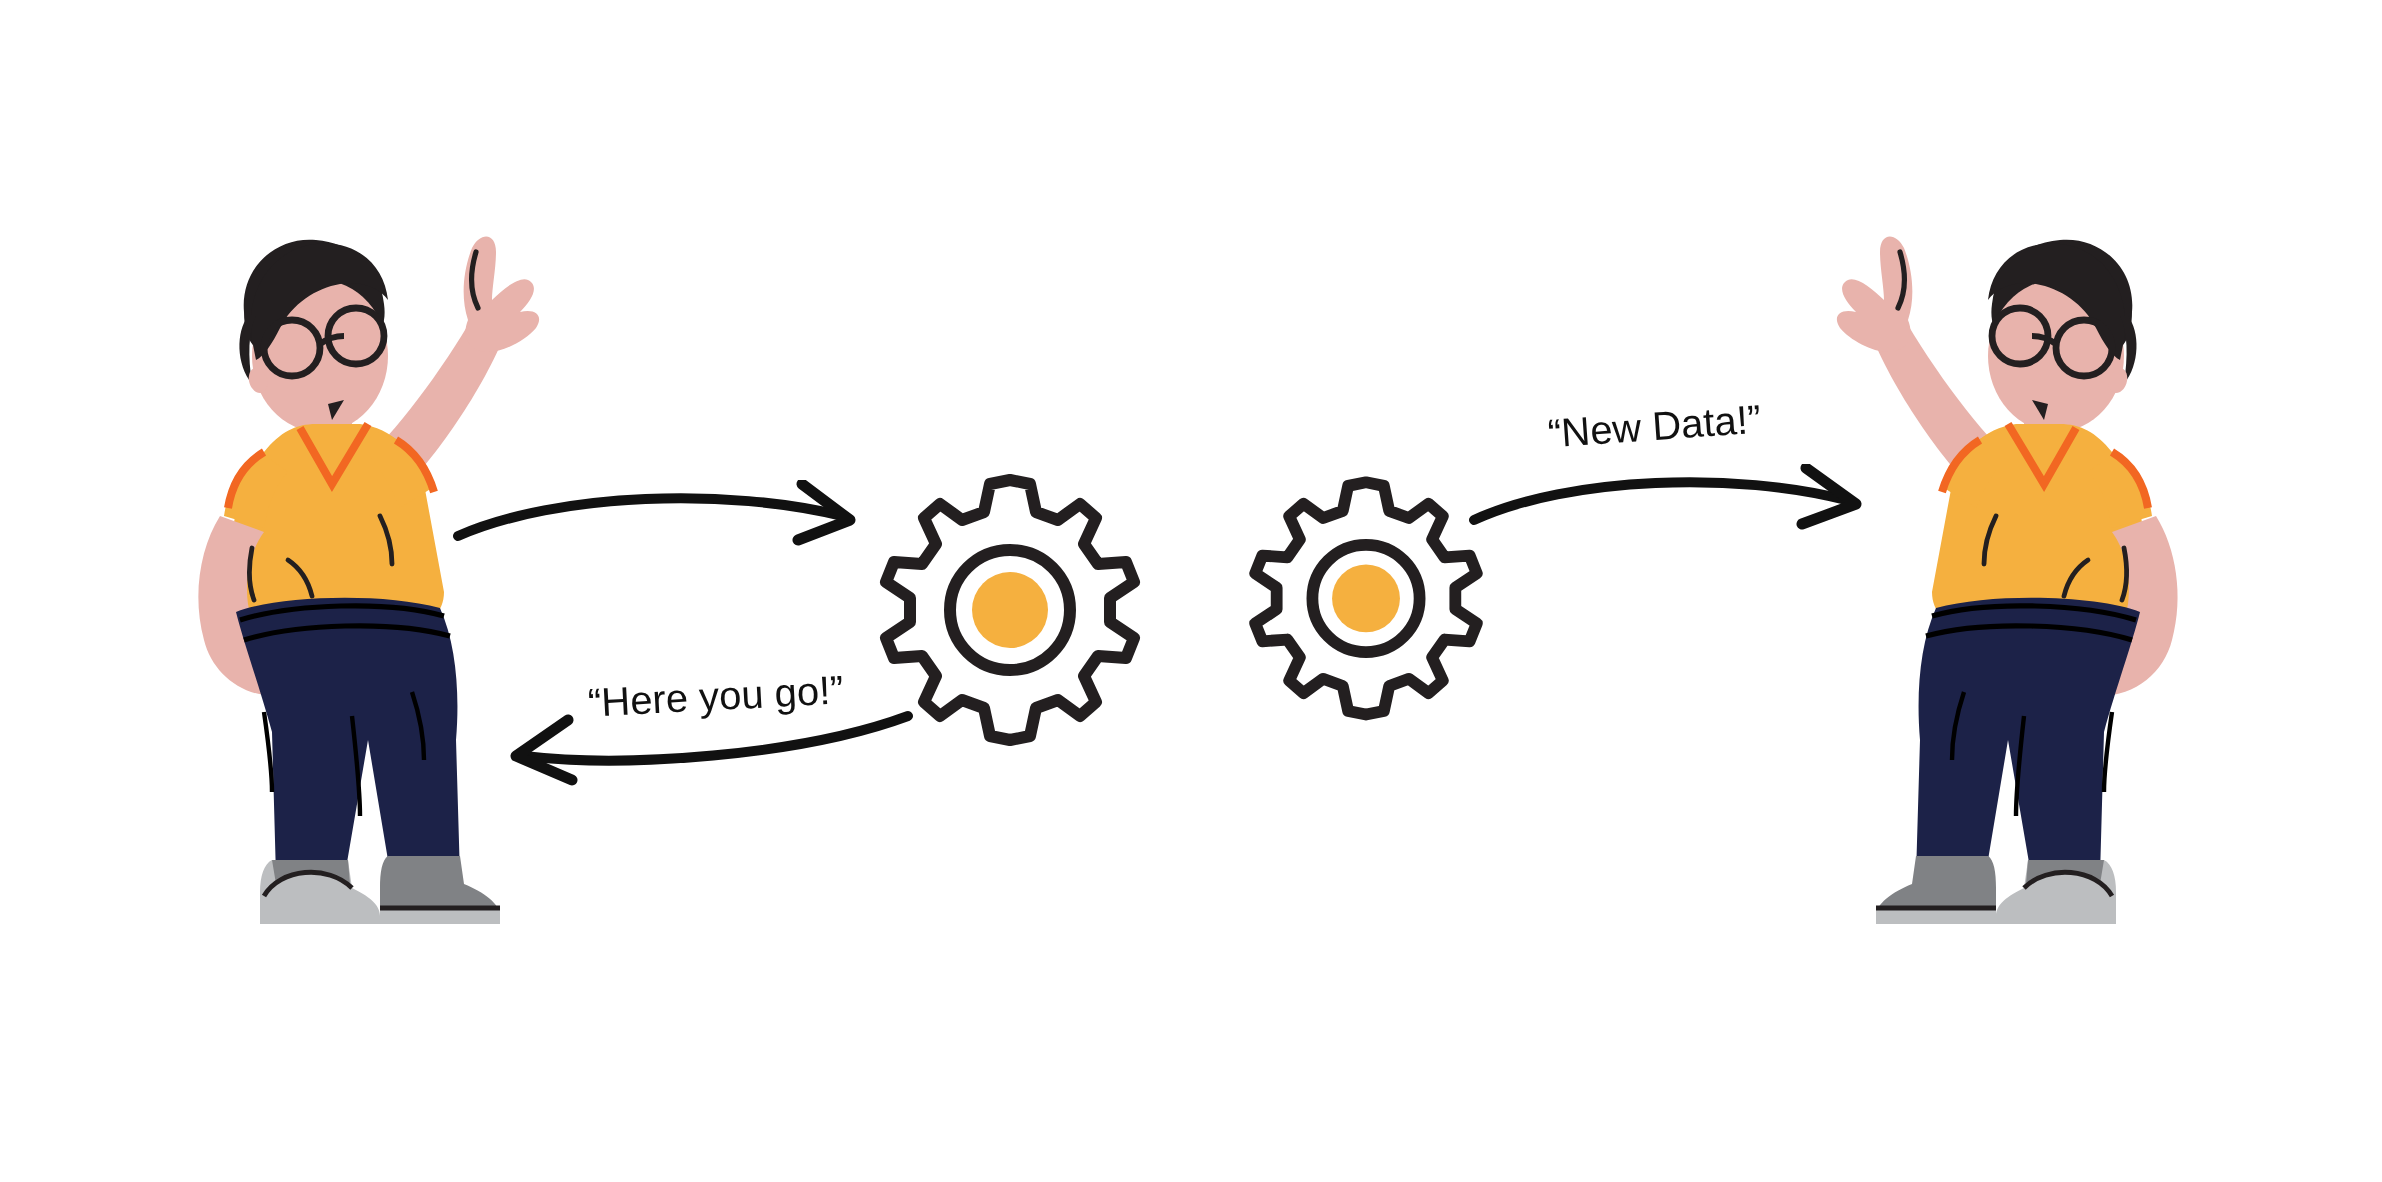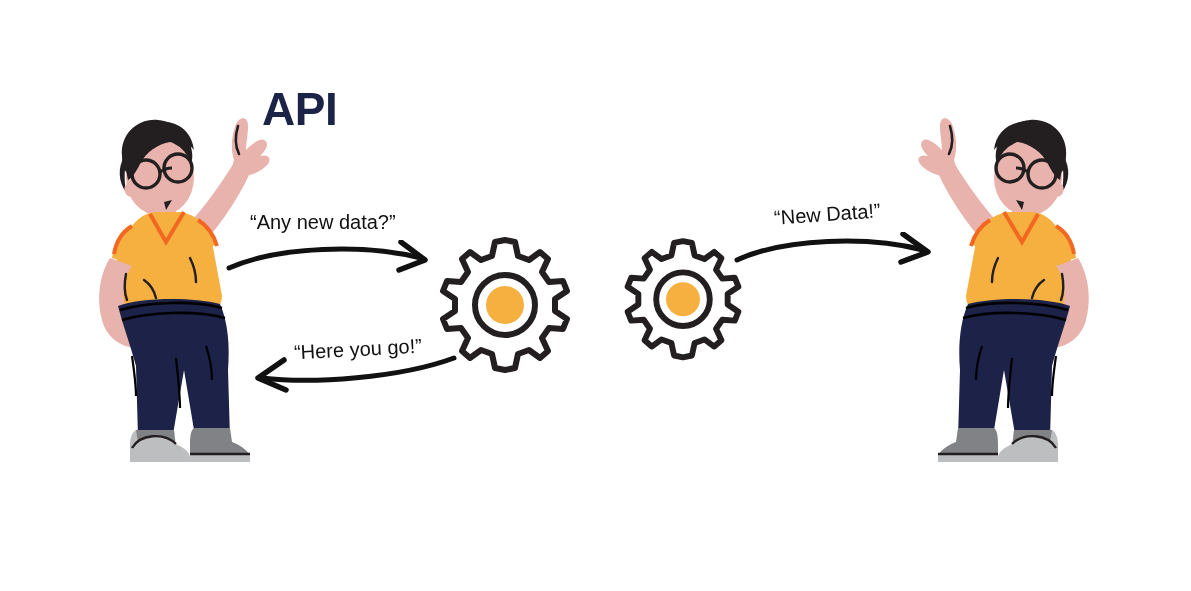--- a/index.html
+++ b/index.html
@@ -28,21 +28,20 @@
   .arrow{position:absolute;}
   #arrow-request{left:225px;top:240px;width:220px;height:50px;}
   #arrow-response{left:248px;top:352px;width:210px;height:50px;}
   #arrow-event{left:733px;top:232px;width:205px;height:50px;}
 </style>
 </head>
 <body>
 
 <div id="stage">
 
-  <div class="title" id="title-api">API</div>
 
   <svg class="figure" id="figure-api" viewBox="0 0 220 360">
 
     <path d="M104 120 C120 106 146 70 160 44 L175 52 C166 80 140 118 124 134 Z" fill="#e8b3ac"></path>
 
     <path d="M154 52 C150 40 152 26 156 16 C160 8 168 8 168 18 C168 26 166 36 166 42
              C172 36 180 30 184 32 C190 35 186 42 180 48 C188 46 192 50 188 56
              C183 62 172 68 164 68 C156 68 150 62 154 52 Z" fill="#e8b3ac"></path>
     <path d="M158 18 C155 28 155 38 159 46" stroke="#231f20" stroke-width="2.6" fill="none" stroke-linecap="round"></path>
 
@@ -190,17 +189,16 @@
   <svg class="arrow" id="arrow-response" viewBox="0 0 210 50">
     <path d="M206 6 C152 26 64 32 14 26" stroke="#111111" stroke-width="5" fill="none" stroke-linecap="round"></path>
     <path d="M36 8 L10 26 L38 38" stroke="#111111" stroke-width="5.5" fill="none" stroke-linecap="round" stroke-linejoin="round"></path>
   </svg>
 
   <svg class="arrow" id="arrow-event" viewBox="0 0 205 50">
     <path d="M4 28 C52 6 136 4 190 18" stroke="#111111" stroke-width="5" fill="none" stroke-linecap="round"></path>
     <path d="M170 2 L195 20 L168 30" stroke="#111111" stroke-width="5.5" fill="none" stroke-linecap="round" stroke-linejoin="round"></path>
   </svg>
 
-  <div class="speech" id="speech-request">“Any new data?”</div>
   <div class="speech" id="speech-response">“Here you go!”</div>
   <div class="speech" id="speech-event">“New Data!”</div>
 
 </div>
 
 </body></html>

